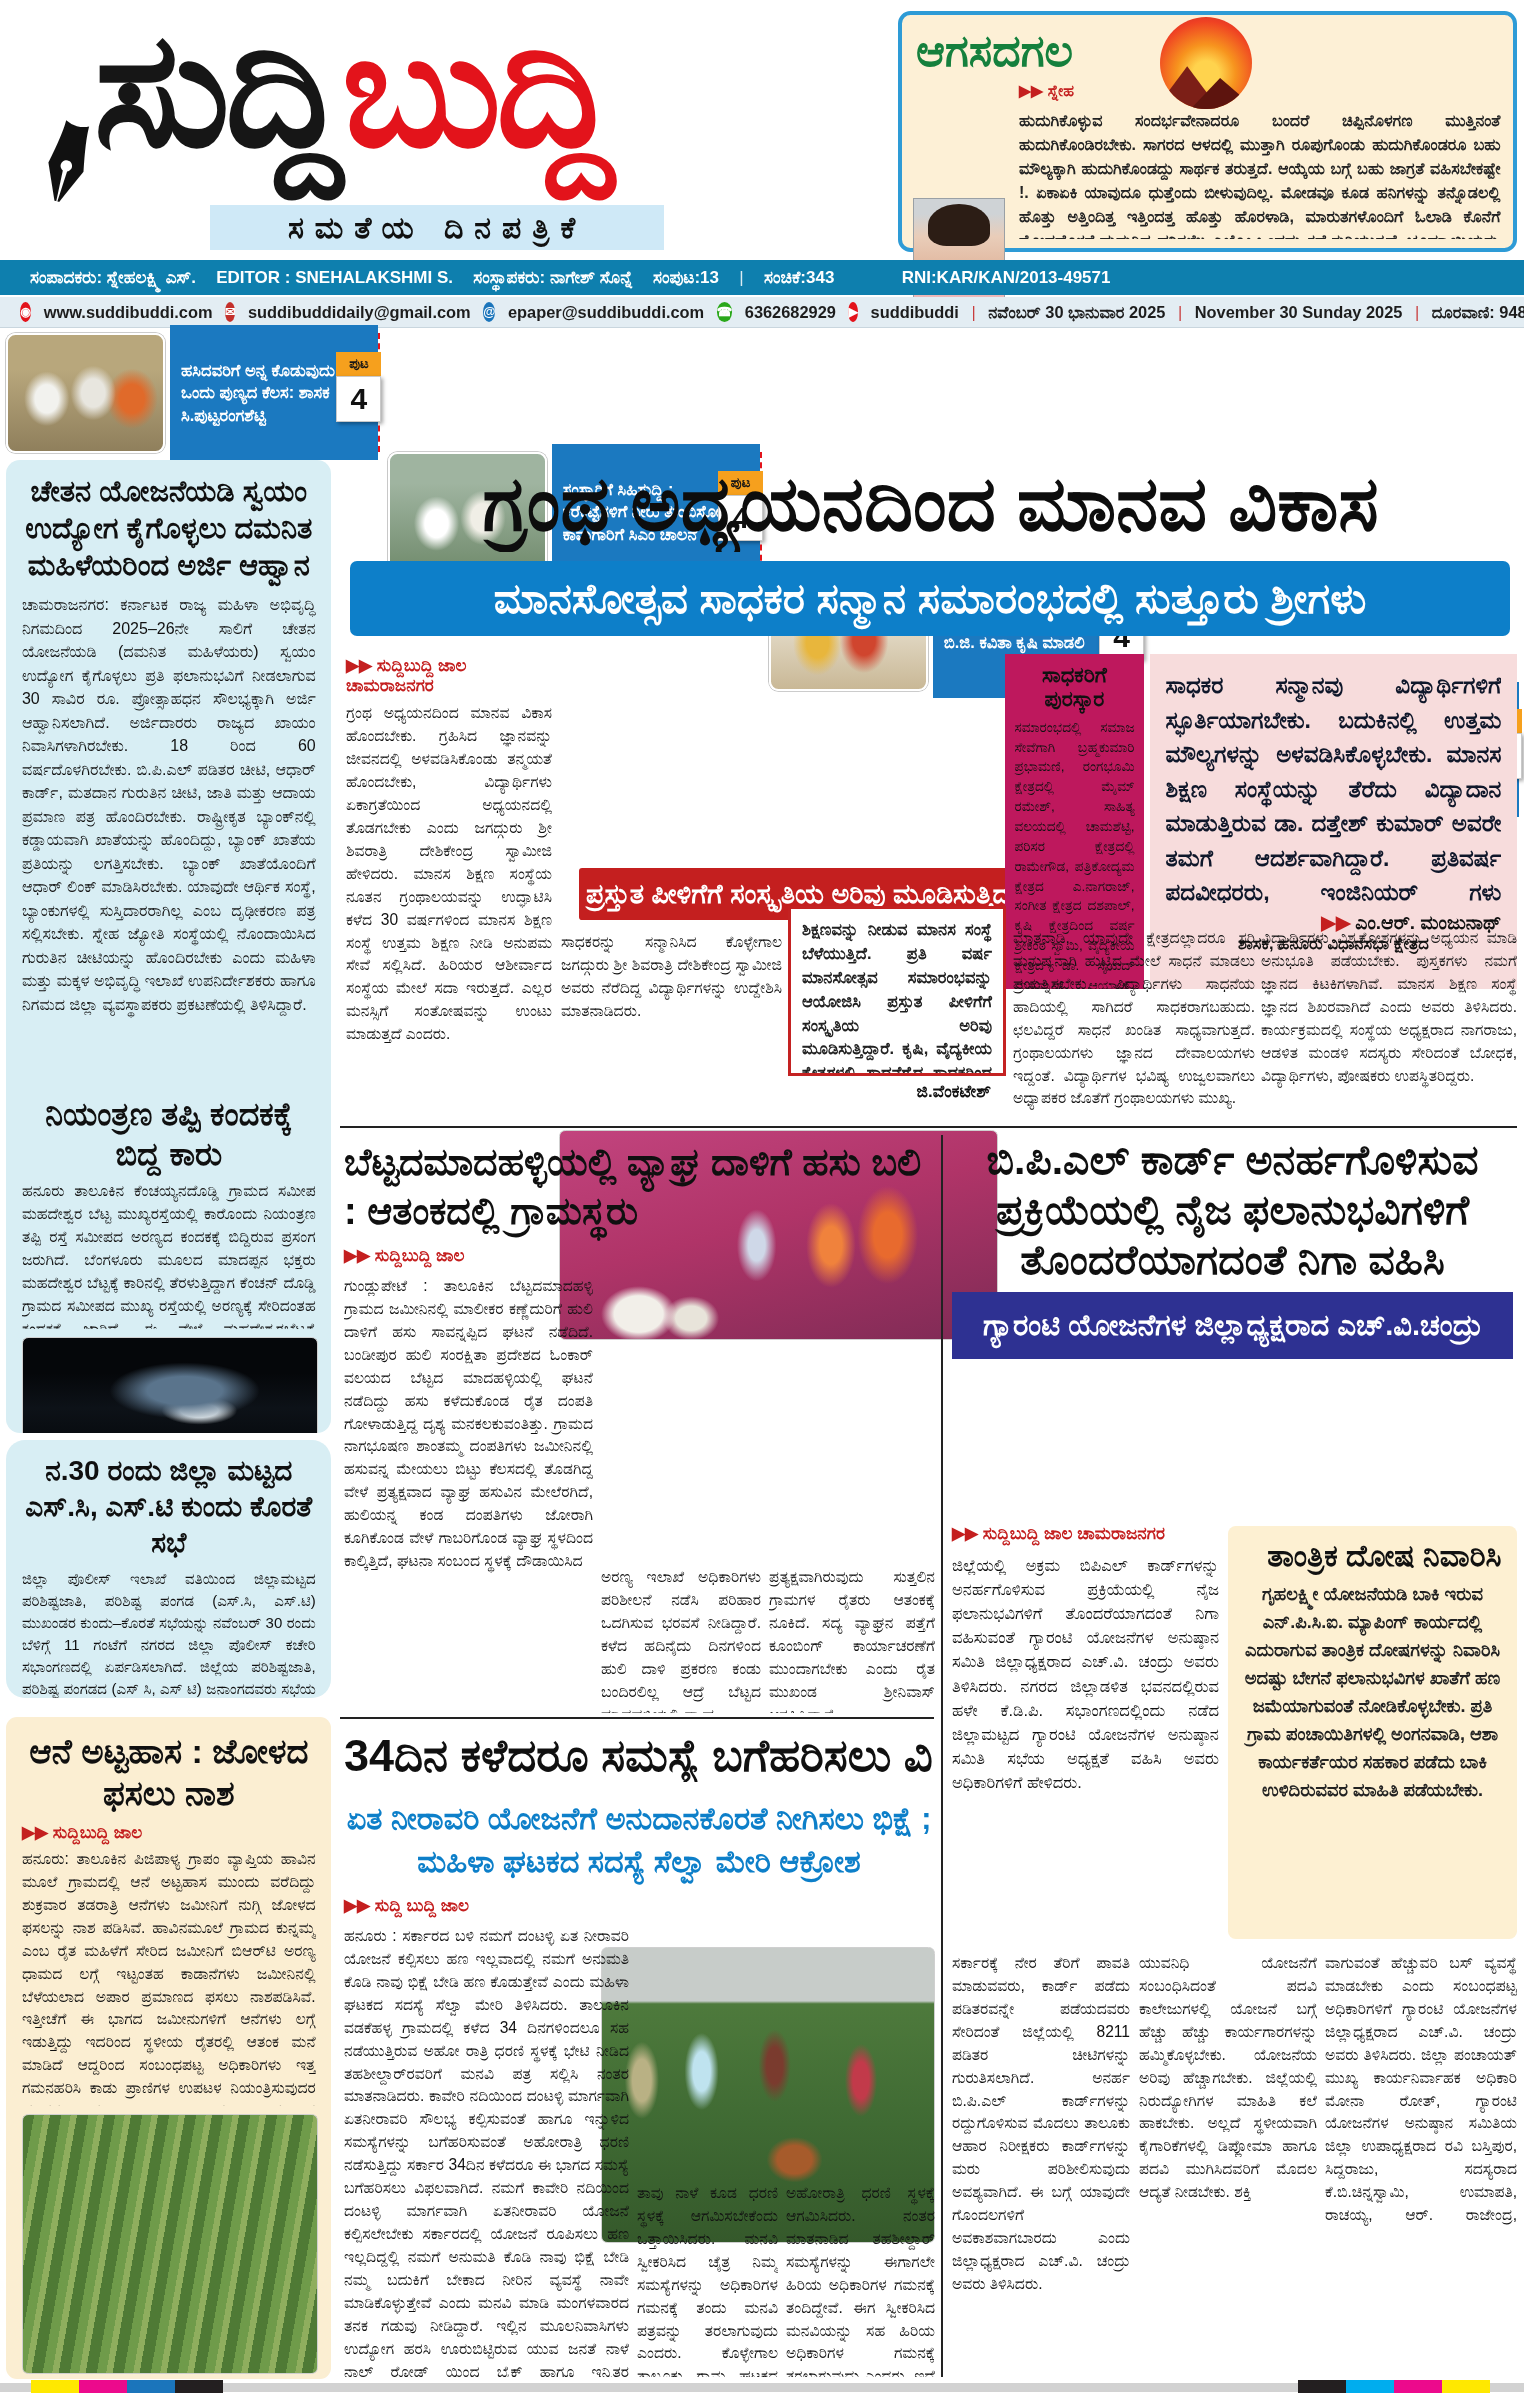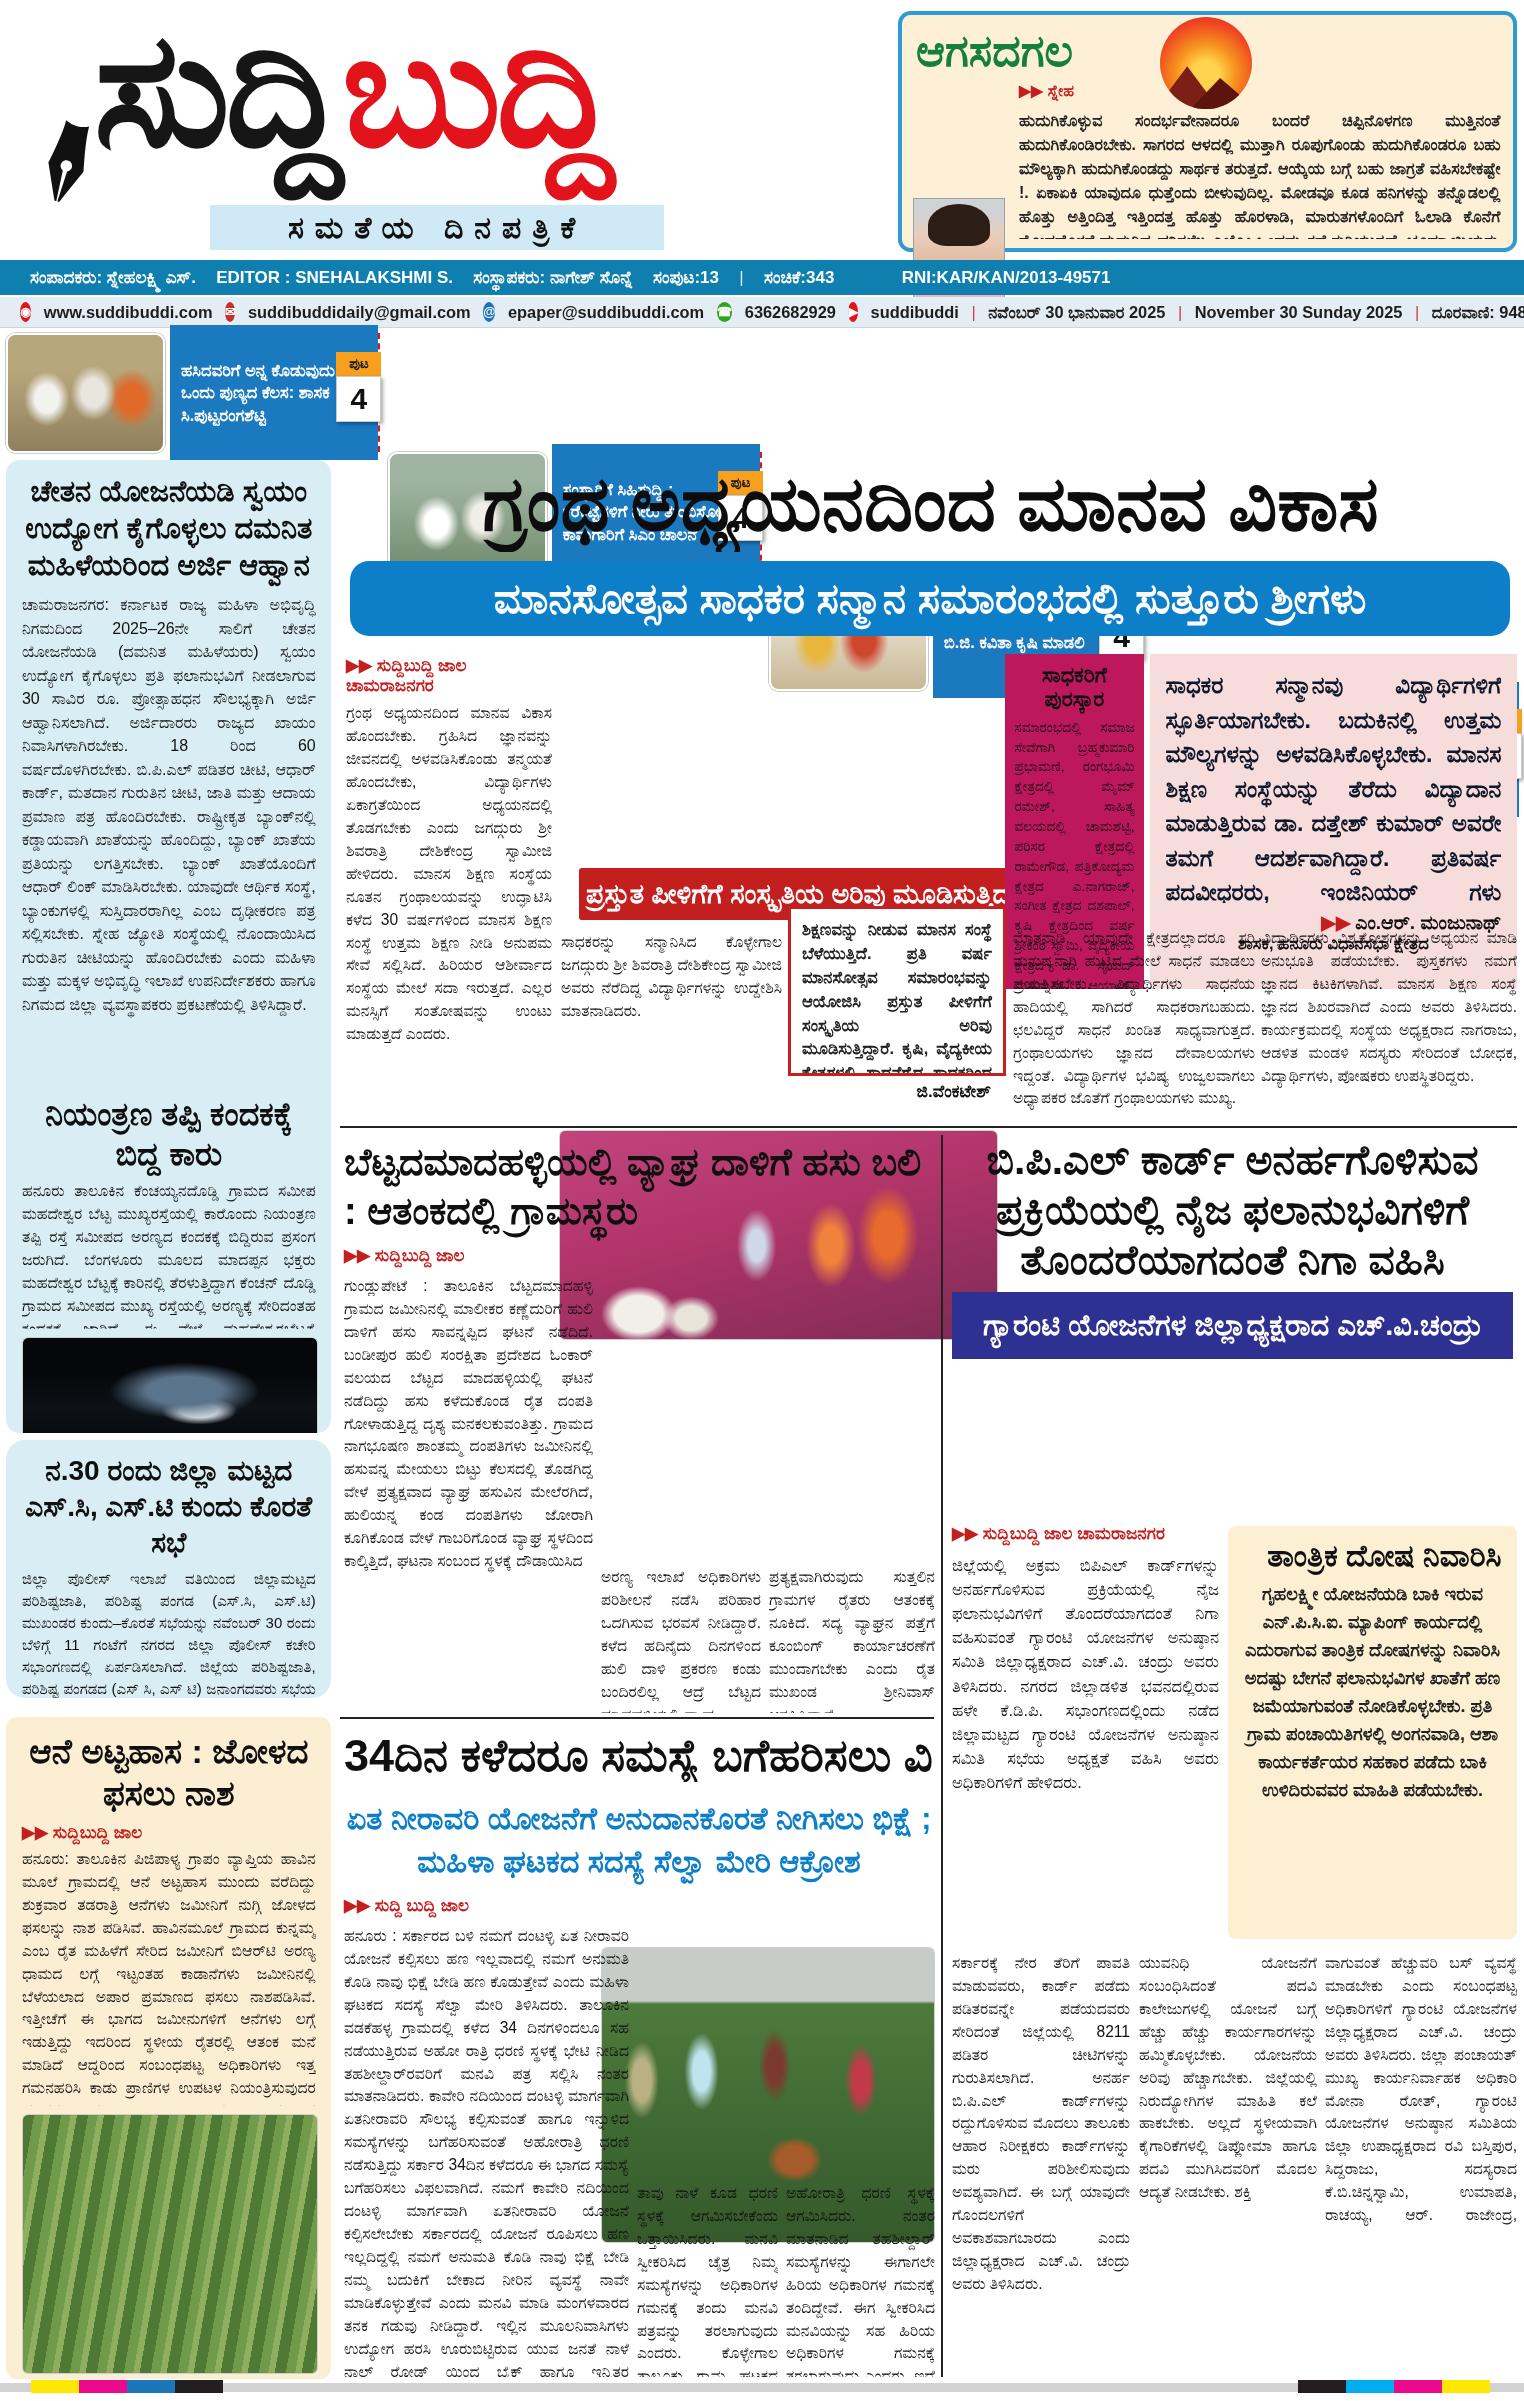--- a/index.html
+++ b/index.html
@@ -32,21 +32,21 @@
   
   .teaser{display:flex;align-items:center;position:relative;}
   .t-ph{width:155px;height:116px;border-radius:9.4px;border:2.3px solid #fff;box-shadow:0 0 0 0.8px #bbb;flex:none;}
   .t-box{margin-left:4.7px;background:#1b79c0;color:#fff;font-weight:bold;font-size:16.4px;line-height:1.35;padding:9.4px 38px 9.4px 11px;height:116px;flex:1;display:flex;align-items:center;overflow:hidden;}
   .t-tab{position:absolute;right:-3.1px;top:19px;width:45px;text-align:center;}
   .t-puta{background:#f6a01d;color:#161616;font-size:13.3px;font-weight:bold;line-height:23.5px;}
   .t-num{background:#fff;border:0.8px solid #c9c9c9;box-shadow:1.6px 2.3px 3.9px rgba(0,0,0,.35);font-size:30px;font-weight:bold;line-height:44px;color:#111;}
   .t-sep{border-right:2.3px dashed #e3131b;}
   
   .lead-h{font-size:76px;font-weight:bold;color:#0d0d0d;text-align:center;line-height:1.08;white-space:nowrap;overflow:hidden;}
-  .lead-sub{background:#0d7fc9;border-radius:19px;color:#fff;font-size:42px;font-weight:bold;text-align:center;line-height:75px;white-space:nowrap;overflow:hidden;}
+  .lead-sub{background:#0d7fc9;border-radius:7px;color:#fff;font-size:42px;font-weight:bold;text-align:center;line-height:75px;white-space:nowrap;overflow:hidden;}
   .h2k{font-weight:bold;text-align:center;color:#101010;}
   .redband{background:#c41f1f;color:#fff;font-weight:bold;font-size:27px;text-align:center;line-height:52px;white-space:nowrap;overflow:hidden;border-radius:3.1px;margin-left:20px;}
   .awbox{background:#be185d;padding:9.4px 9.4px;overflow:hidden;}
   .awtitle{font-size:21px;font-weight:bold;text-align:center;margin-bottom:6.3px;}
   .awbody{font-size:13.7px;line-height:1.45;text-align:justify;}
   .qbox{background:#f7dcdc;padding:14px 15.6px;overflow:hidden;}
   .qbody{font-size:23px;line-height:1.5;text-align:justify;font-weight:bold;color:#0f172a;}
   .qauthor{font-size:19px;font-weight:bold;text-align:right;margin-top:7.8px;}
   .qrole{font-size:16.4px;font-weight:bold;text-align:center;}
   .hlbox{background:#fff;border:3.1px solid #c42222;padding:9.4px 11px;font-size:16.4px;line-height:1.45;text-align:justify;overflow:hidden;font-weight:bold;color:#222;}

